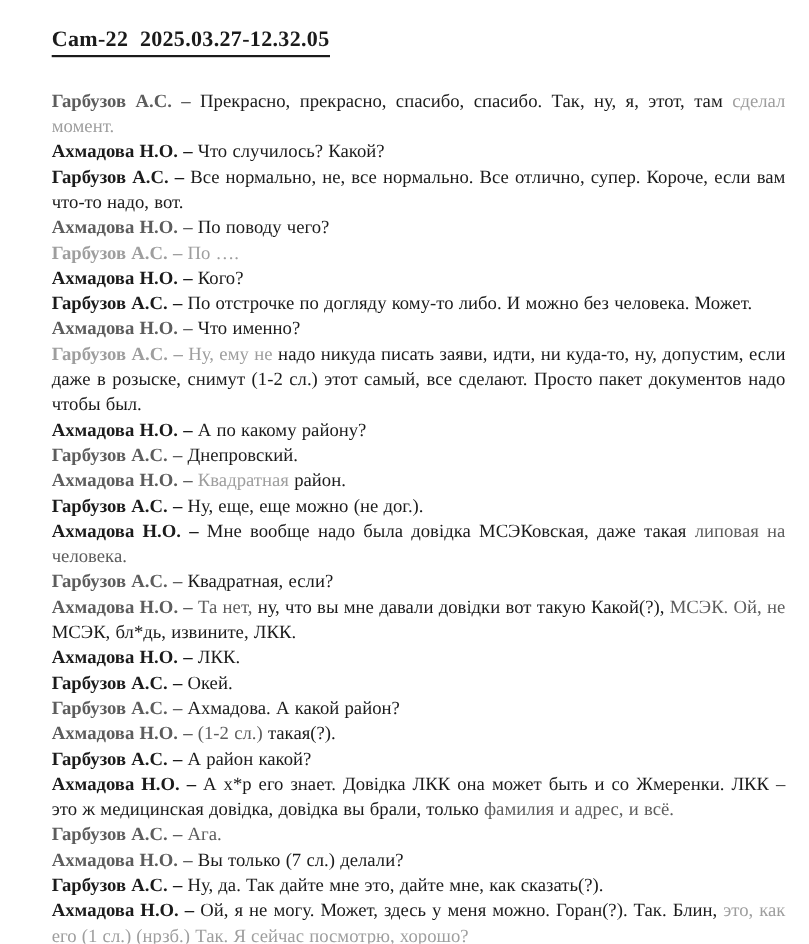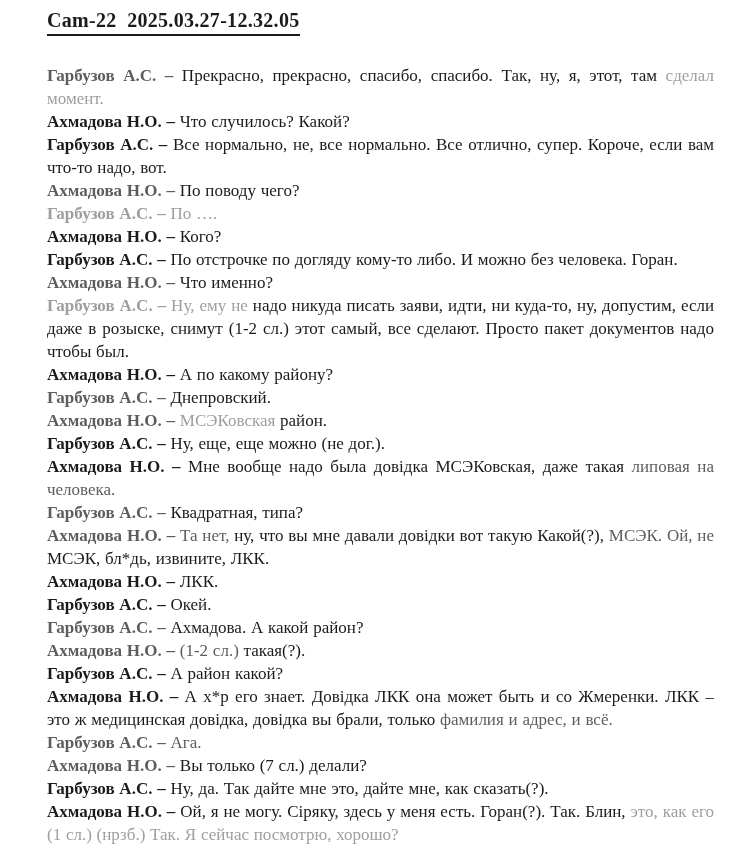--- a/index.html
+++ b/index.html
@@ -11,21 +11,21 @@
     width: 735px;
     height: 858px;
     overflow: hidden;
     font-family: "Liberation Serif", "DejaVu Serif", serif;
     color: var(--ink, #1b1b1b);
   }
   .page {
     box-sizing: border-box;
     width: 735px;
     height: 858px;
-    padding: 8px 21px 0 47px;
+    padding: 24px 21px 0 47px;
     overflow: hidden;
   }
   .header {
     font-size: 20px;
     line-height: 25px;
     font-weight: bold;
     letter-spacing: 0.3px;
     white-space: pre;
     display: inline-block;
     border-bottom: 2px solid var(--ink, #1b1b1b);
@@ -58,34 +58,34 @@
 
 <div class="page">
   <div class="header">Cam-22  2025.03.27-12.32.05</div>
   <div class="dialogue">
       <p class="line"><span class="b f1">Гарбузов А.С. –</span><span> Прекрасно, прекрасно, спасибо, спасибо. Так, ну, я, этот, там </span><span class="f2">сделал момент.</span></p>
       <p class="line"><span class="b">Ахмадова Н.О. –</span><span> Что случилось? Какой?</span></p>
       <p class="line"><span class="b">Гарбузов А.С. –</span><span> Все нормально, не, все нормально. Все отлично, супер. Короче, если вам что-то надо, вот.</span></p>
       <p class="line"><span class="b f1">Ахмадова Н.О. –</span><span> По поводу чего?</span></p>
       <p class="line"><span class="b f2">Гарбузов А.С. –</span><span class="f2"> По ….</span></p>
       <p class="line"><span class="b">Ахмадова Н.О. –</span><span> Кого?</span></p>
-      <p class="line"><span class="b">Гарбузов А.С. –</span><span> По отстрочке по догляду кому-то либо. И можно без человека. Горан.</span></p>
+      <p class="line"><span class="b">Гарбузов А.С. –</span><span> По отстрочке по догляду кому-то либо. И можно без человека. Может.</span></p>
       <p class="line"><span class="b f1">Ахмадова Н.О. –</span><span> Что именно?</span></p>
       <p class="line"><span class="b f2">Гарбузов А.С. –</span><span class="f2"> Ну, ему не</span><span> надо никуда писать заяви, идти, ни куда-то, ну, допустим, если даже в розыске, снимут (1-2 сл.) этот самый, все сделают. Просто пакет документов надо чтобы был.</span></p>
       <p class="line"><span class="b">Ахмадова Н.О. –</span><span> А по какому району?</span></p>
       <p class="line"><span class="b f1">Гарбузов А.С. –</span><span> Днепровский.</span></p>
-      <p class="line"><span class="b f1">Ахмадова Н.О. –</span><span class="f2"> МСЭКовская</span><span> район.</span></p>
+      <p class="line"><span class="b f1">Ахмадова Н.О. –</span><span class="f2"> Квадратная</span><span> район.</span></p>
       <p class="line"><span class="b">Гарбузов А.С. –</span><span> Ну, еще, еще можно (не дог.).</span></p>
       <p class="line"><span class="b">Ахмадова Н.О. –</span><span> Мне вообще надо была довідка МСЭКовская, даже такая </span><span class="f1">липовая на человека.</span></p>
-      <p class="line"><span class="b f1">Гарбузов А.С. –</span><span> Квадратная, типа?</span></p>
+      <p class="line"><span class="b f1">Гарбузов А.С. –</span><span> Квадратная, если?</span></p>
       <p class="line"><span class="b f1">Ахмадова Н.О. –</span><span class="f1"> Та нет,</span><span> ну, что вы мне давали довідки вот такую Какой(?), </span><span class="f1">МСЭК. Ой, не </span><span>МСЭК, бл*дь, извините, ЛКК.</span></p>
       <p class="line"><span class="b">Ахмадова Н.О. –</span><span> ЛКК.</span></p>
       <p class="line"><span class="b">Гарбузов А.С. –</span><span> Окей.</span></p>
       <p class="line"><span class="b f1">Гарбузов А.С. –</span><span> Ахмадова. А какой район?</span></p>
       <p class="line"><span class="b f1">Ахмадова Н.О. –</span><span class="f1"> (1-2 сл.)</span><span> такая(?).</span></p>
       <p class="line"><span class="b">Гарбузов А.С. –</span><span> А район какой?</span></p>
       <p class="line"><span class="b">Ахмадова Н.О. –</span><span> А х*р его знает. Довідка ЛКК она может быть и со Жмеренки. ЛКК – это ж медицинская довідка, довідка вы брали, только </span><span class="f1">фамилия и адрес, и всё.</span></p>
       <p class="line"><span class="b f1">Гарбузов А.С. –</span><span class="f1"> Ага.</span></p>
       <p class="line"><span class="b f1">Ахмадова Н.О. –</span><span> Вы только (7 сл.) делали?</span></p>
       <p class="line"><span class="b">Гарбузов А.С. –</span><span> Ну, да. Так дайте мне это, дайте мне, как сказать(?).</span></p>
-      <p class="line"><span class="b">Ахмадова Н.О. –</span><span> Ой, я не могу. Сіряку, здесь у меня есть. Горан(?). Так. Блин, </span><span class="f2">это, как его (1 сл.) (нрзб.) Так. Я сейчас посмотрю, хорошо?</span></p>
+      <p class="line"><span class="b">Ахмадова Н.О. –</span><span> Ой, я не могу. Может, здесь у меня можно. Горан(?). Так. Блин, </span><span class="f2">это, как его (1 сл.) (нрзб.) Так. Я сейчас посмотрю, хорошо?</span></p>
     </div>
 </div>
 
 </body></html>

